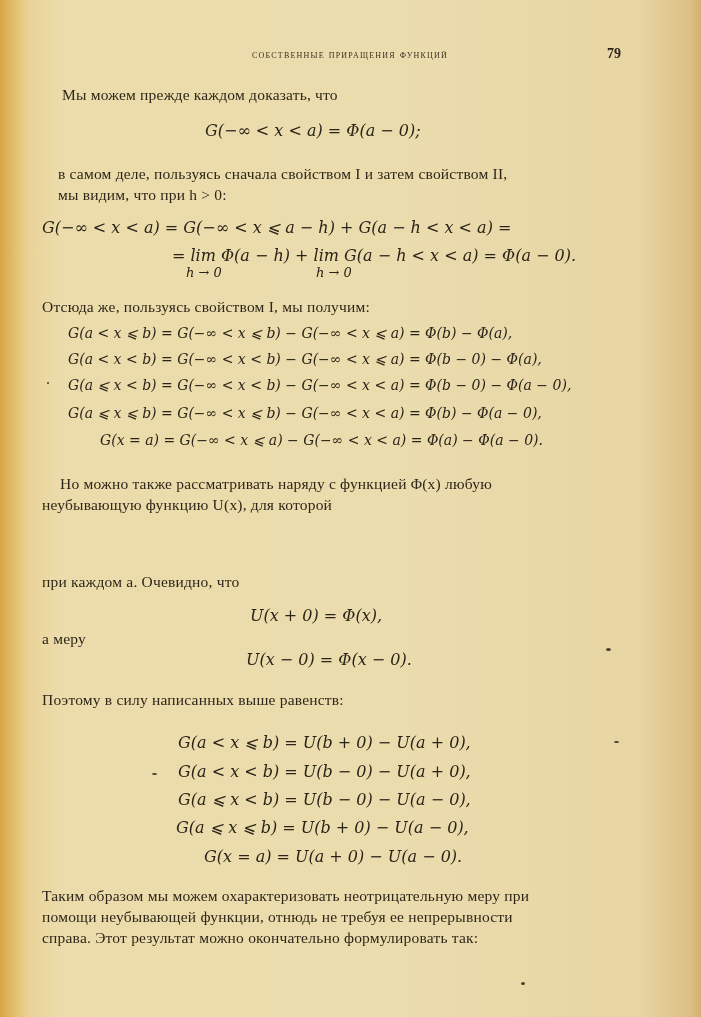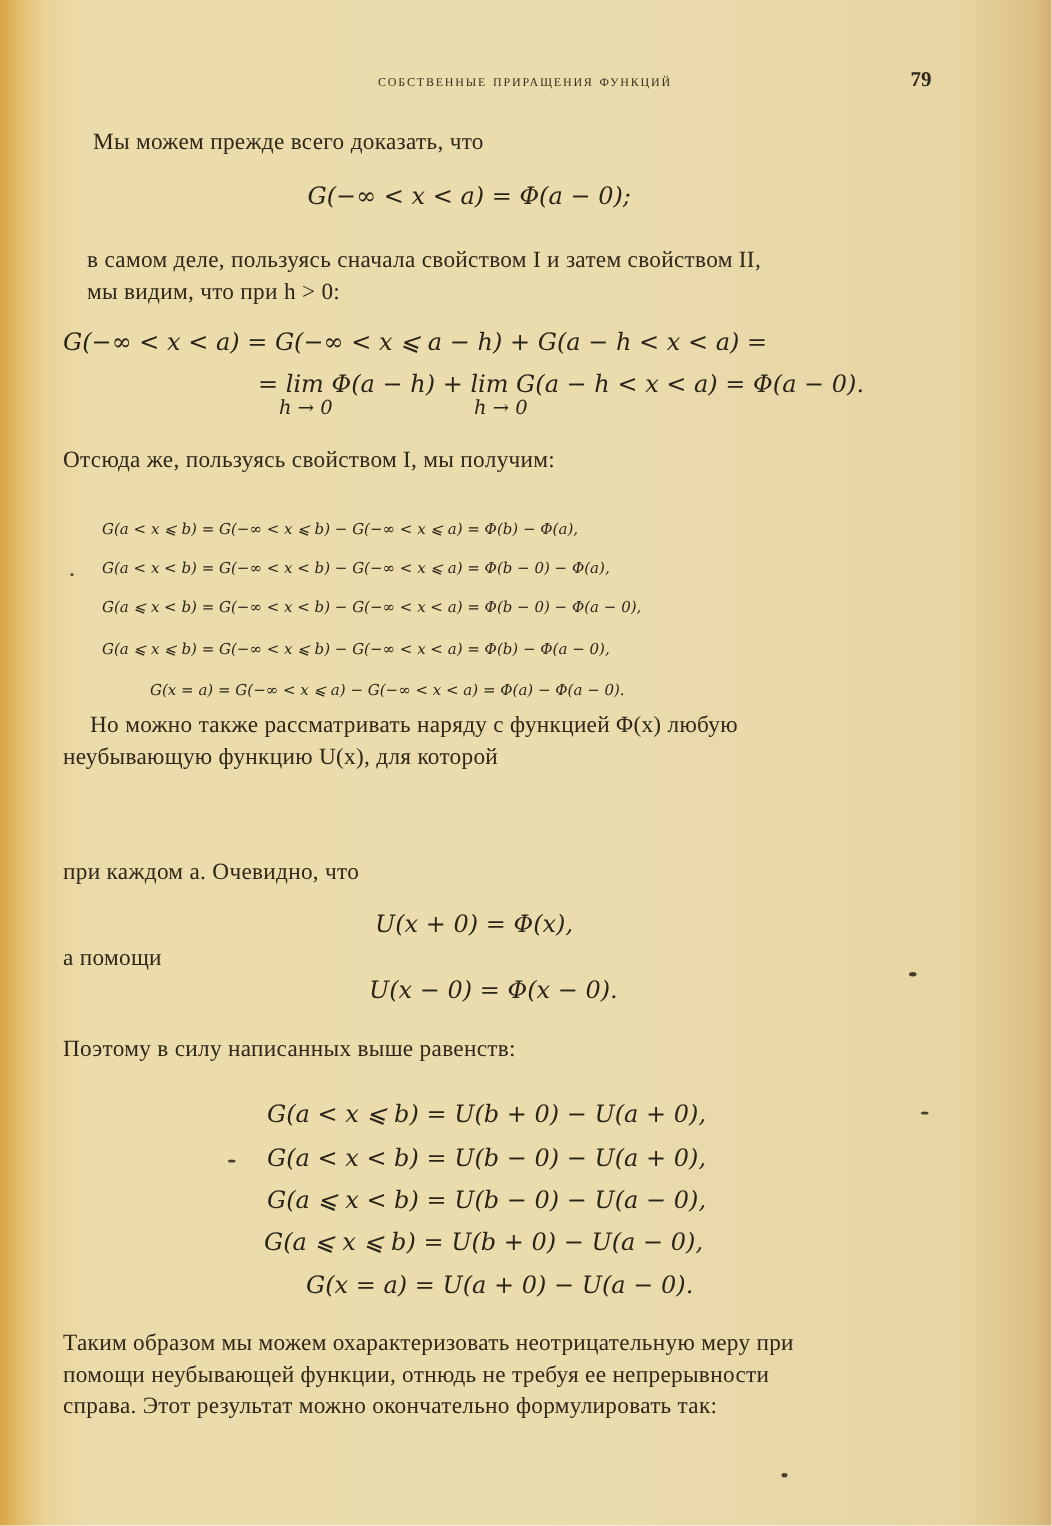--- a/index.html
+++ b/index.html
@@ -19,33 +19,33 @@
   .page-number { position: absolute; top: 46px; left: 607px; font-size: 14px; font-weight: bold; color: #2c251a; }
   .p {
     position: absolute; left: 58px; width: 578px;
     font-family: "Liberation Serif", serif; font-size: 15.5px; line-height: 21px;
     text-align: justify; color: #2e2719; letter-spacing: 0.2px;
   }
   .eq {
     position: absolute; font-family: "DejaVu Serif", serif; font-size: 16px;
     font-style: italic; color: #2a2418; white-space: nowrap;
   }
-  .eq.small { font-size: 10px; margin-top: 22px; }
+  .eq.small { font-size: 14px; }
   .lim-sub { position: absolute; font-size: 13px; font-style: italic; font-family: "DejaVu Serif", serif; color: #2a2418; }
   .speck { position: absolute; background: #4a3f2a; border-radius: 50%; }
 </style>
 </head>
 <body>
 
 <div class="page">
 
   <div class="running-head">СОБСТВЕННЫЕ ПРИРАЩЕНИЯ ФУНКЦИЙ</div>
   <div class="page-number">79</div>
 
-  <div class="p" style="top:84px; left:62px;">Мы можем прежде всего доказать, что</div>
+  <div class="p" style="top:84px; left:62px;">Мы можем прежде каждом доказать, что</div>
   <div class="eq" style="top:121px; left:205px;">G(−∞ &lt; x &lt; a) = Φ(a − 0);</div>
 
   <div class="p" style="top:163px;">в самом деле, пользуясь сначала свойством I и затем свойством II,</div>
   <div class="p" style="top:184px;">мы видим, что при h &gt; 0:</div>
 
   <div class="eq" style="top:218px; left:42px;">G(−∞ &lt; x &lt; a) = G(−∞ &lt; x ⩽ a − h) + G(a − h &lt; x &lt; a) =</div>
   <div class="eq" style="top:246px; left:172px;">= lim Φ(a − h) + lim G(a − h &lt; x &lt; a) = Φ(a − 0).</div>
   <div class="lim-sub" style="top:265px; left:186px;">h → 0</div>
   <div class="lim-sub" style="top:265px; left:316px;">h → 0</div>
 
@@ -57,21 +57,21 @@
   <div class="eq small" style="top:405px; left:68px;">G(a ⩽ x ⩽ b) = G(−∞ &lt; x ⩽ b) − G(−∞ &lt; x &lt; a) = Φ(b) − Φ(a − 0),</div>
   <div class="eq small" style="top:432px; left:100px;">G(x = a) = G(−∞ &lt; x ⩽ a) − G(−∞ &lt; x &lt; a) = Φ(a) − Φ(a − 0).</div>
 
   <div class="p" style="top:494px; left:42px;">неубывающую функцию U(x), для которой</div>
   <div class="p" style="top:473px; left:60px; width:560px;">Но можно также рассматривать наряду с функцией Φ(x) любую</div>
 
 
   <div class="p" style="top:571px; left:42px;">при каждом a. Очевидно, что</div>
 
   <div class="eq" style="top:606px; left:250px;">U(x + 0) = Φ(x),</div>
-  <div class="p" style="top:628px; left:42px;">а помощи</div>
+  <div class="p" style="top:628px; left:42px;">а меру</div>
   <div class="eq" style="top:650px; left:246px;">U(x − 0) = Φ(x − 0).</div>
 
   <div class="p" style="top:689px; left:42px;">Поэтому в силу написанных выше равенств:</div>
 
   <div class="eq" style="top:733px; left:178px;">G(a &lt; x ⩽ b) = U(b + 0) − U(a + 0),</div>
   <div class="eq" style="top:762px; left:178px;">G(a &lt; x &lt; b) = U(b − 0) − U(a + 0),</div>
   <div class="eq" style="top:790px; left:178px;">G(a ⩽ x &lt; b) = U(b − 0) − U(a − 0),</div>
   <div class="eq" style="top:818px; left:176px;">G(a ⩽ x ⩽ b) = U(b + 0) − U(a − 0),</div>
   <div class="eq" style="top:847px; left:204px;">G(x = a) = U(a + 0) − U(a − 0).</div>
 

